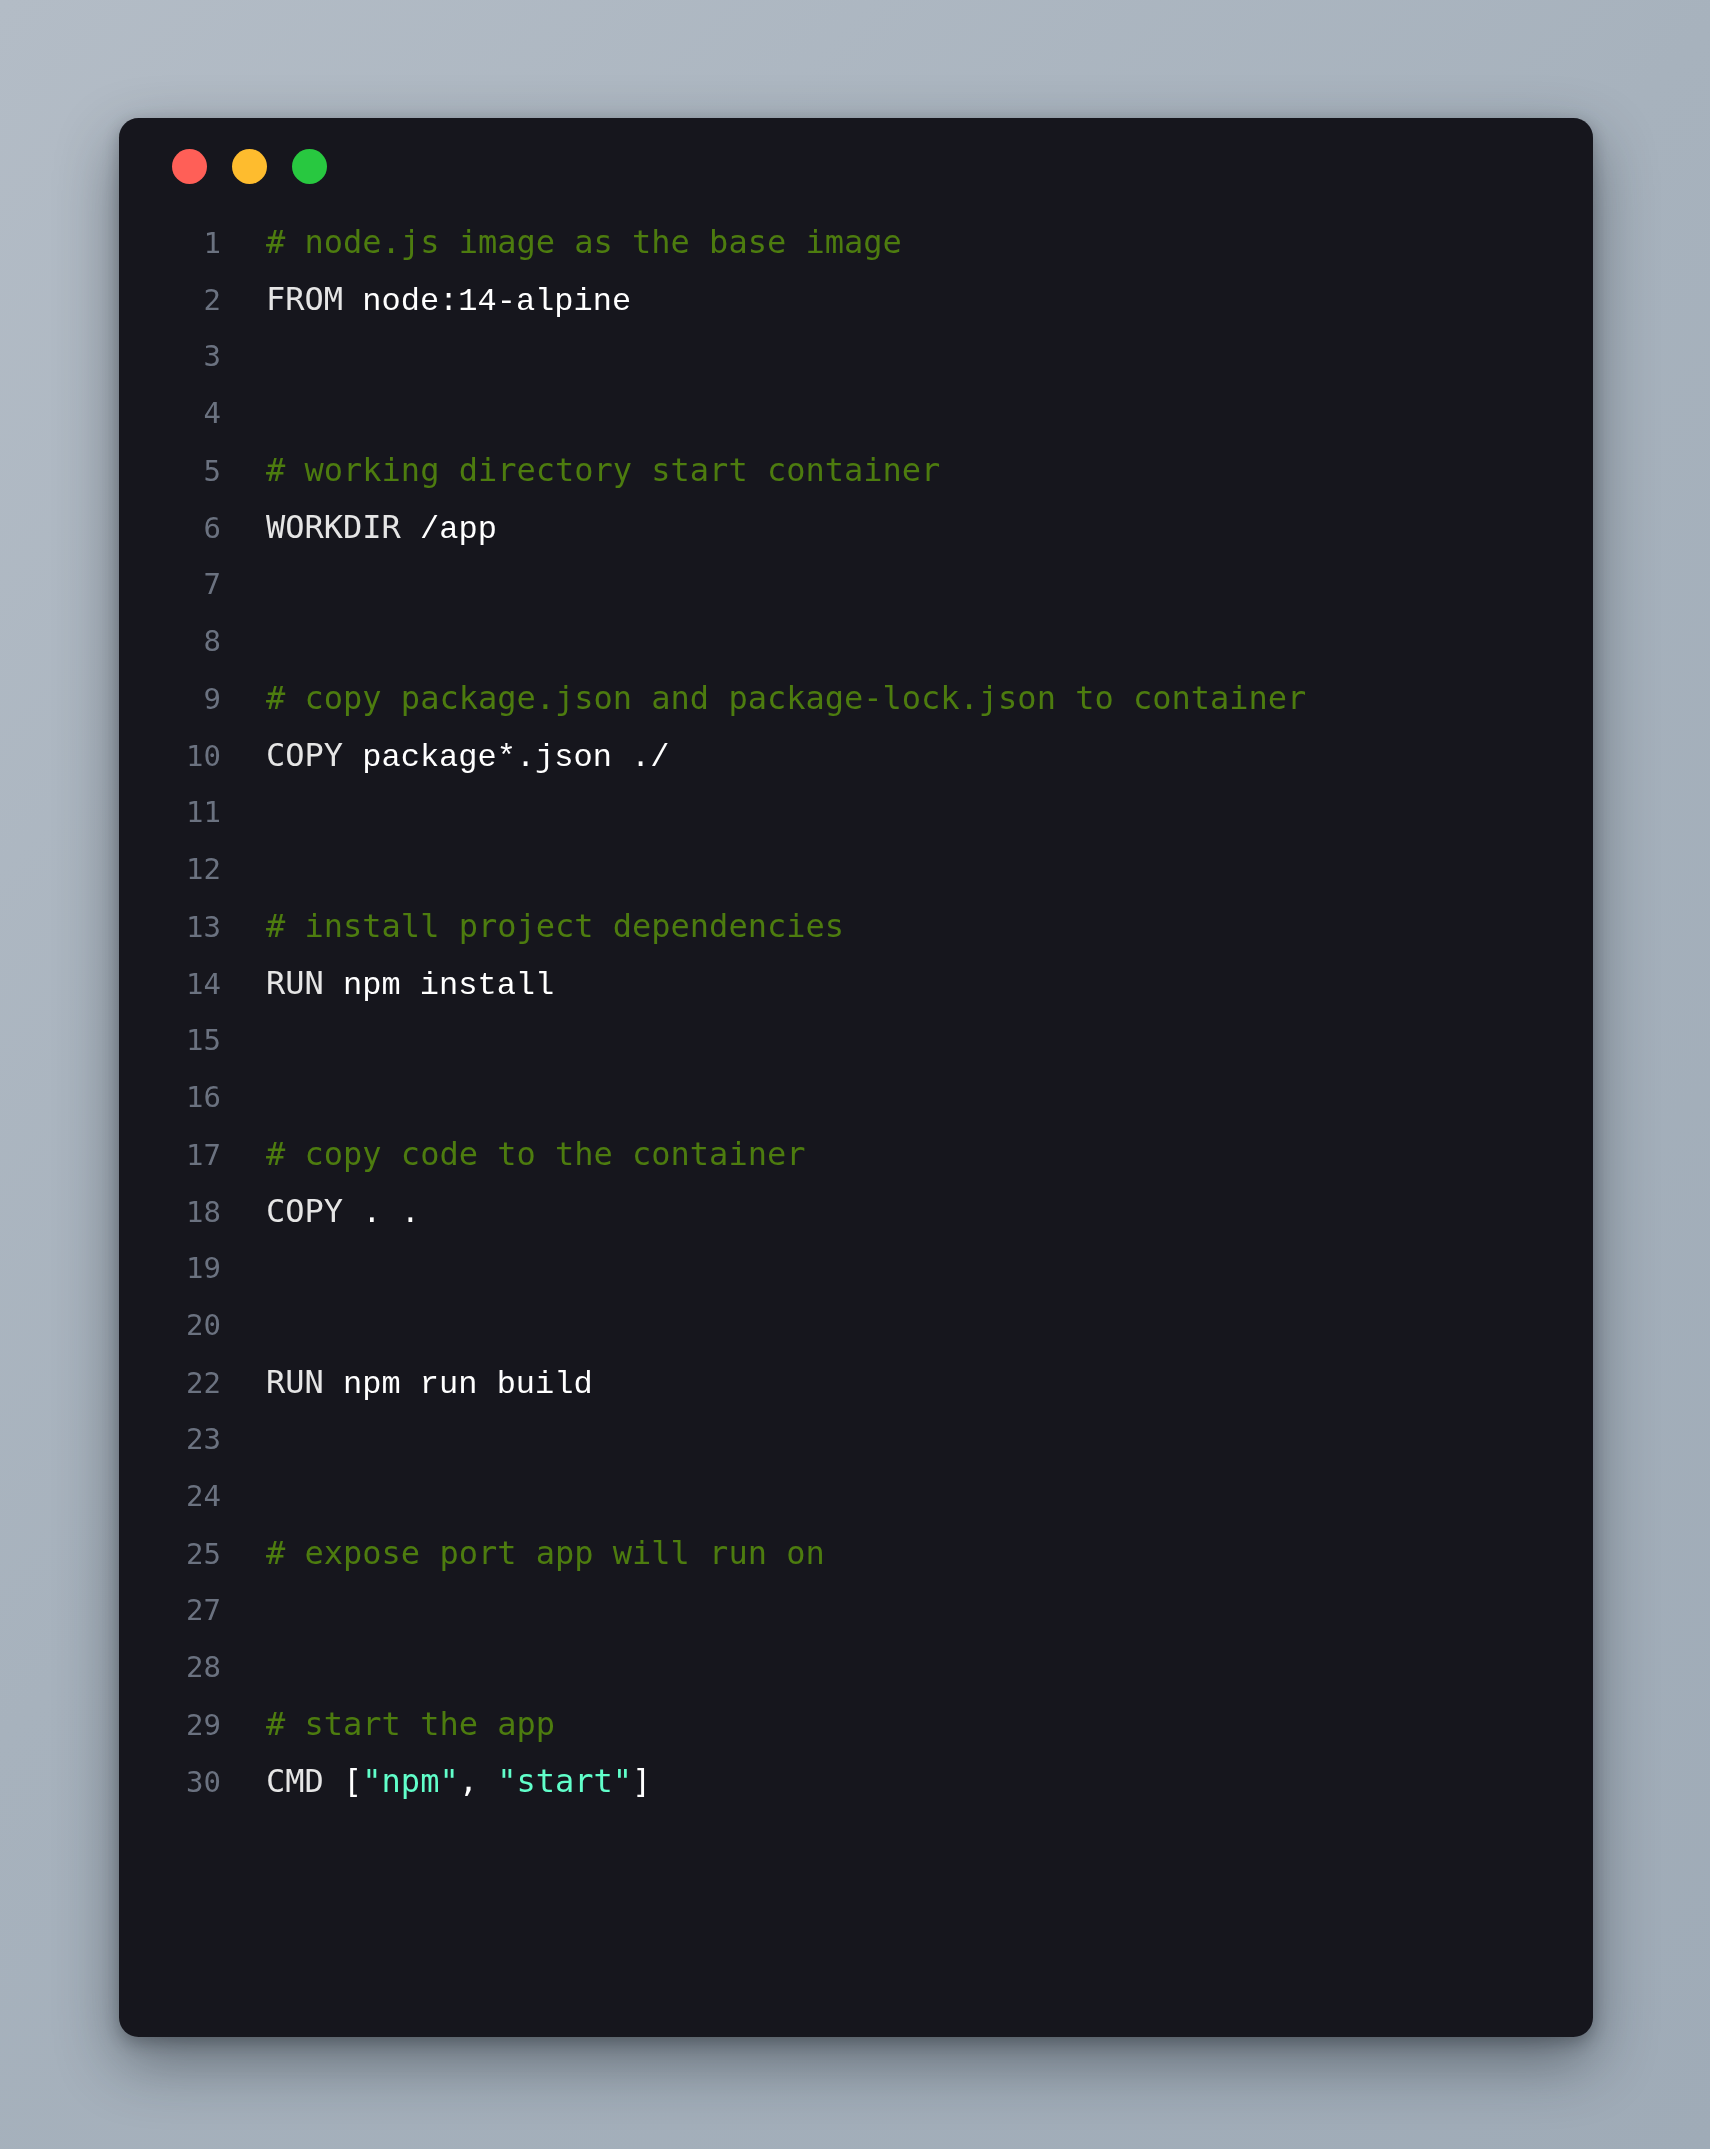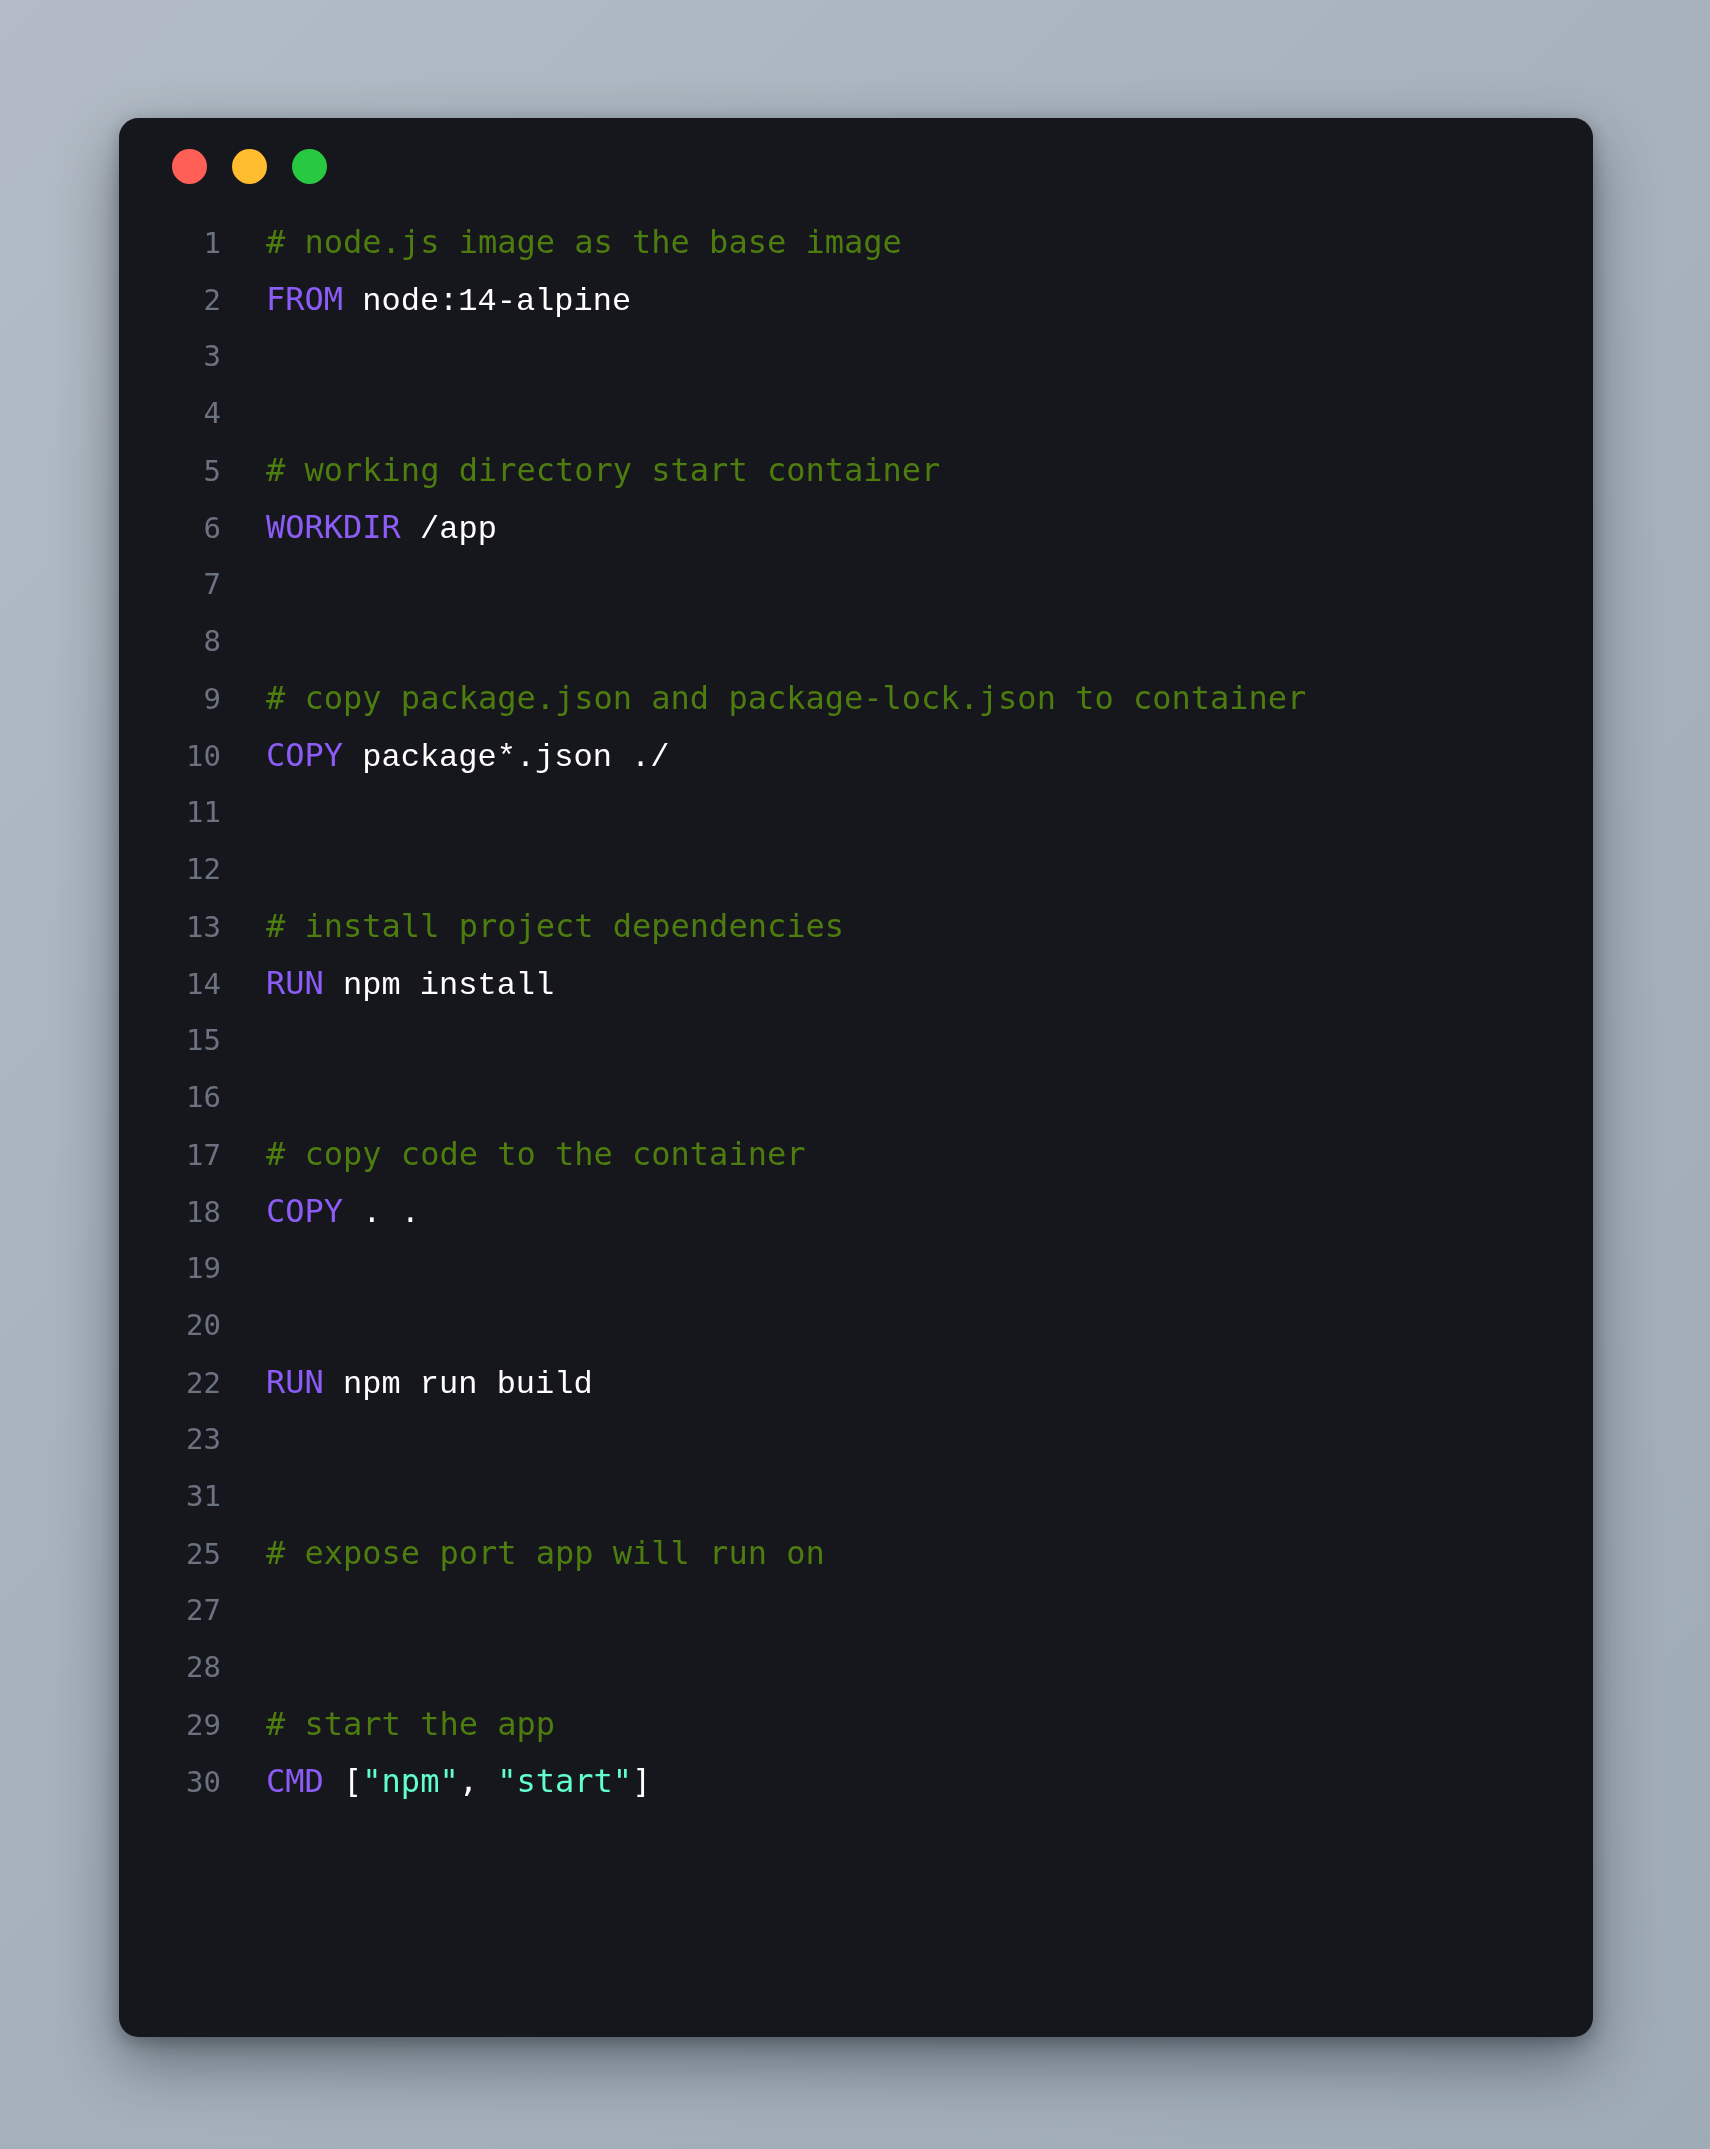--- a/index.html
+++ b/index.html
@@ -74,21 +74,21 @@
     user-select: none;
   }
 
   .code-text {
     padding-left: 45px;
     color: #ffffff;
     white-space: pre;
   }
 
   .tok-comment { color: #4d7c0f; }
-  .tok-keyword { color: #8b5cf6; margin-top: 12px; }
+  .tok-keyword { color: #e5e5e5; margin-top: 12px; }
   .tok-plain   { color: #ffffff; font-family: Liberation Mono, monospace; }
   .tok-string  { color: #61ffca; }
   .tok-punct   { color: #ffffff; }
 </style>
 </head>
 <body>
 
 <div class="code-card">
 
   <div class="titlebar">
@@ -113,21 +113,21 @@
       <div class="code-line"><span class="ln">13</span><span class="code-text"><span class="tok-comment"># install project dependencies</span></span></div>
       <div class="code-line"><span class="ln">14</span><span class="code-text"><span class="tok-keyword">RUN</span><span class="tok-plain"> npm install</span></span></div>
       <div class="code-line"><span class="ln">15</span><span class="code-text"></span></div>
       <div class="code-line"><span class="ln">16</span><span class="code-text"></span></div>
       <div class="code-line"><span class="ln">17</span><span class="code-text"><span class="tok-comment"># copy code to the container</span></span></div>
       <div class="code-line"><span class="ln">18</span><span class="code-text"><span class="tok-keyword">COPY</span><span class="tok-plain"> . .</span></span></div>
       <div class="code-line"><span class="ln">19</span><span class="code-text"></span></div>
       <div class="code-line"><span class="ln">20</span><span class="code-text"></span></div>
       <div class="code-line"><span class="ln">22</span><span class="code-text"><span class="tok-keyword">RUN</span><span class="tok-plain"> npm run build</span></span></div>
       <div class="code-line"><span class="ln">23</span><span class="code-text"></span></div>
-      <div class="code-line"><span class="ln">31</span><span class="code-text"></span></div>
+      <div class="code-line"><span class="ln">24</span><span class="code-text"></span></div>
       <div class="code-line"><span class="ln">25</span><span class="code-text"><span class="tok-comment"># expose port app will run on</span></span></div>
       <div class="code-line"><span class="ln">27</span><span class="code-text"></span></div>
       <div class="code-line"><span class="ln">28</span><span class="code-text"></span></div>
       <div class="code-line"><span class="ln">29</span><span class="code-text"><span class="tok-comment"># start the app</span></span></div>
       <div class="code-line"><span class="ln">30</span><span class="code-text"><span class="tok-keyword">CMD</span><span class="tok-punct"> [</span><span class="tok-string">"npm"</span><span class="tok-punct">, </span><span class="tok-string">"start"</span><span class="tok-punct">]</span></span></div>
     </div>
 
 </div>
 
 

